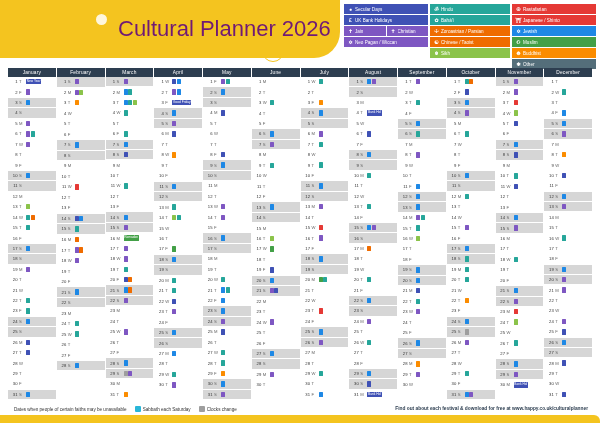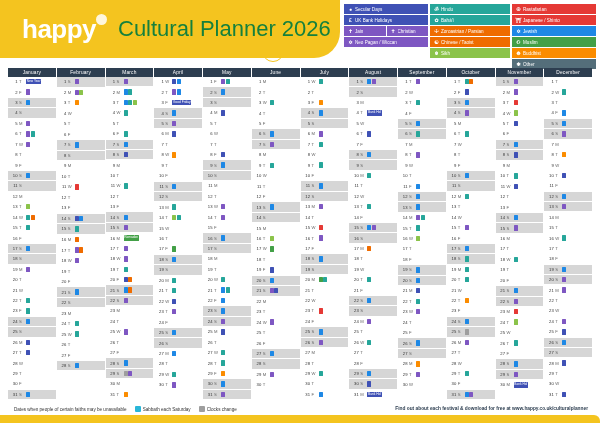--- a/index.html
+++ b/index.html
@@ -42,21 +42,21 @@
     left: 96px; top: 14px;
     width: 11px; height: 11px;
     border-radius: 50%;
     background: #ffffff;
     opacity: 0.85;
   }
   .title {
     position: absolute;
     left: 118px; top: 16px;
     font-size: 22px;
-    color: #15803d;
+    color: #701a75;
     font-weight: normal;
     white-space: nowrap;
   }
   .circle-outline {
     position: absolute;
     left: 262px; top: 40px;
     width: 22px; height: 22px;
     border: 1.5px solid #f4c41f;
     border-radius: 50%;
   }
@@ -208,21 +208,20 @@
     border-top-right-radius: 6px;
   }
 </style>
 </head>
 <body>
 
 <div id="page">
 
   <div class="header">
     <div class="header-yellow"></div>
-    <div class="logo">happy</div>
     <div class="logo-dot"></div>
     <div class="title">Cultural Planner 2026</div>
     <div class="circle-outline"></div>
   </div>
 
   <div class="legend" id="legend">
       <div class="legend-col c1">
         <div class="legend-item" style="background: rgb(63, 81, 181);">
           <span class="sym">●</span>
           <span class="lbl">Secular Days</span>

